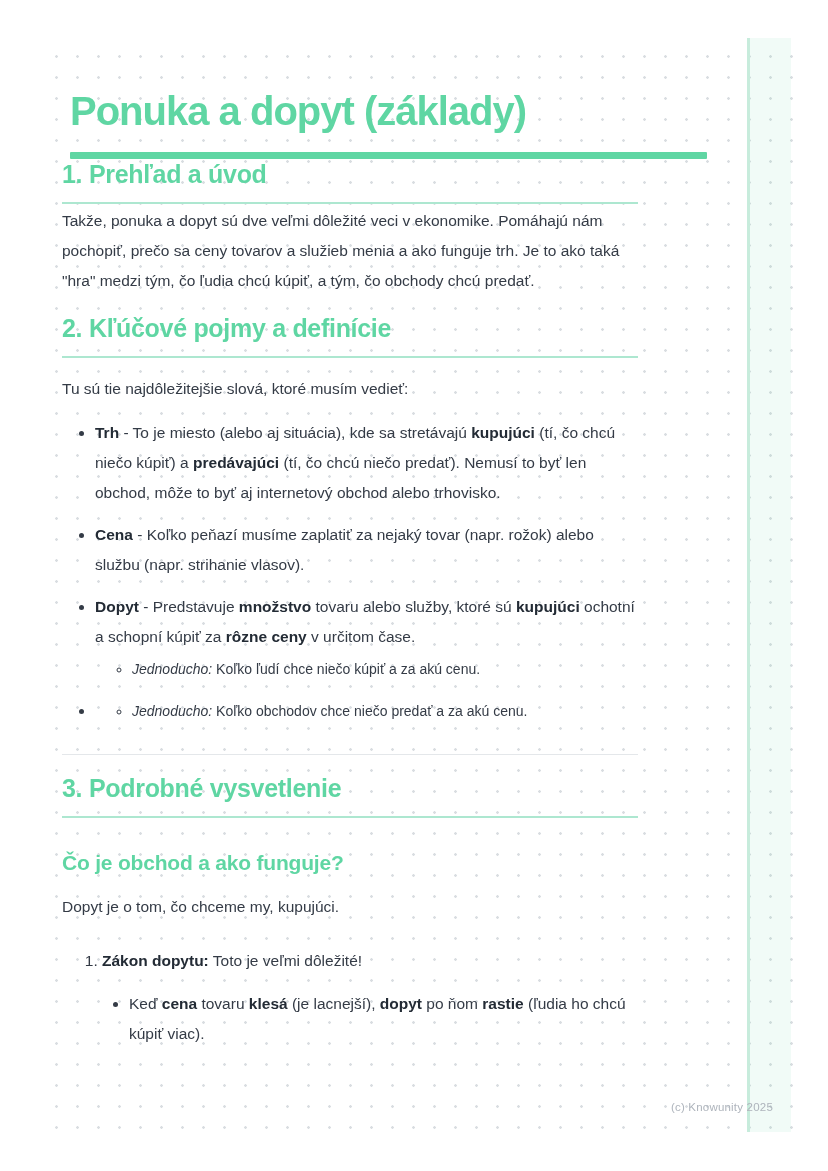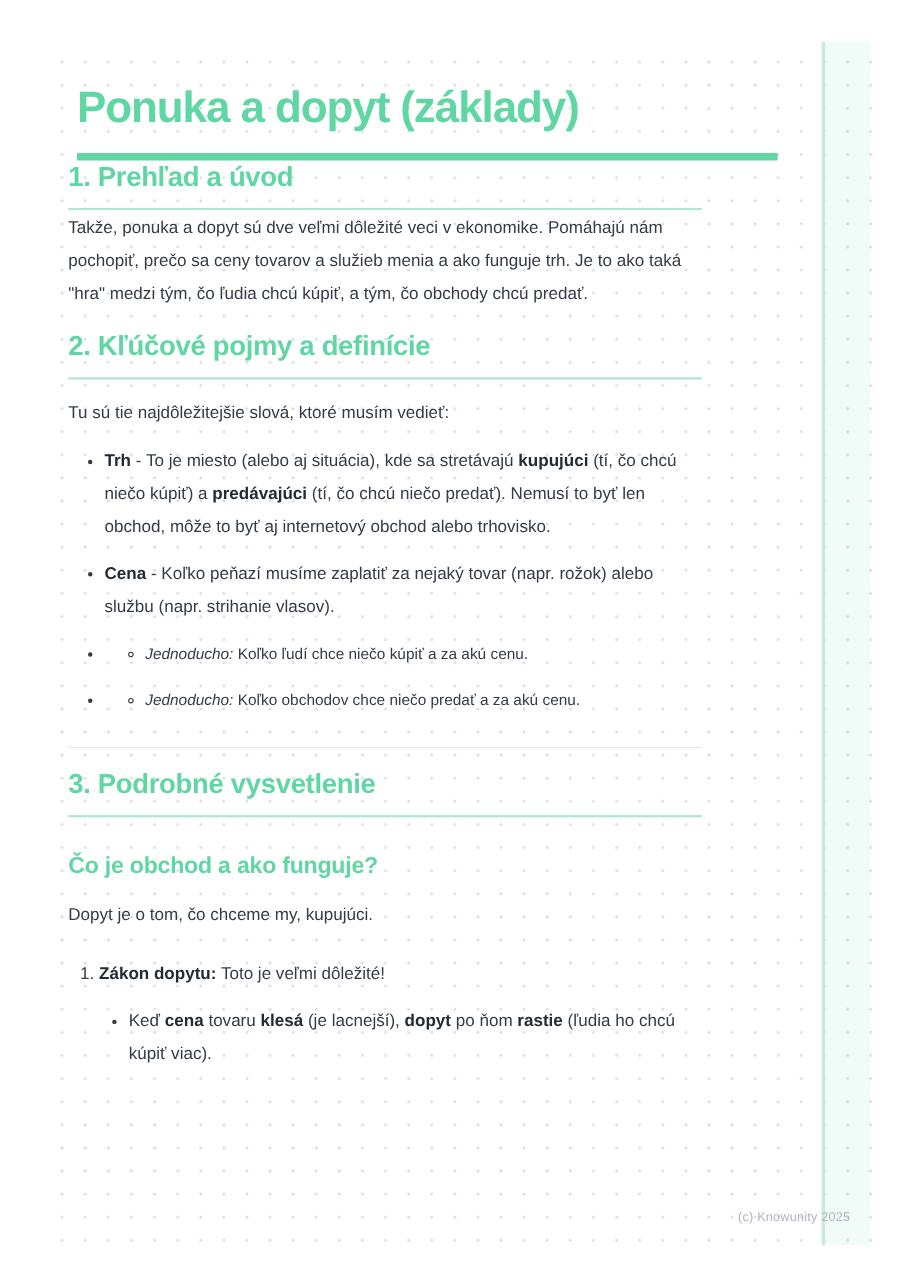--- a/index.html
+++ b/index.html
@@ -23,21 +23,21 @@
     background-image:radial-gradient(circle,var(--dot) 1.2px,transparent 1.5px);
     background-size:21px 21px;background-position:6px 8px;
     pointer-events:none;
   }
   .accent-strip{
     position:absolute;left:747px;top:38px;width:44px;height:1094px;
     background:var(--strip_fill);
     border-left:3px solid var(--strip_line);
   }
   .content{
-    position:absolute;left:62px;top:0;width:576px;color:var(--text);
+    position:absolute;left:62px;top:13px;width:576px;color:var(--text);
   }
   h1.page-title{
     margin:74px 0 0 8px;font-size:40px;line-height:48px;font-weight:800;
     letter-spacing:-1px;color:var(--accent);white-space:nowrap;
   }
   .title-rule{
     margin:17px 0 0 8px;width:637px;height:7px;background:var(--accent);border-radius:1px;
   }
   h2.section-heading{
     font-size:25px;line-height:30px;font-weight:700;letter-spacing:-0.3px;
@@ -63,21 +63,21 @@
   ul.sub-list{
     margin:2px 0 0;padding-left:37px;list-style-type:circle;
   }
   ul.sub-list > li{font-size:14px;line-height:30px;margin-bottom:0;}
   hr.section-divider{
     border:none;border-top:1px solid var(--divider);margin:28px 0 0;
   }
   ol.numbered-list{
     margin:24px 0 0;padding-left:28px;list-style-type:decimal;
   }
-  ol.numbered-list > li{font-size:15.5px;line-height:30px;}
+  ol.numbered-list > li{font-size:15.5px;line-height:30px;margin-left:12px;}
   ul.nested-bullet-list{
     margin:13px 0 0;padding-left:27px;list-style-type:disc;
   }
   ul.nested-bullet-list > li{font-size:15.5px;line-height:30px;}
   b{font-weight:700;color:#232b35;}
   i{font-style:italic;}
   .copyright{
     position:absolute;top:1101px;right:55px;font-size:11.5px;letter-spacing:0.2px;
     color:var(--muted);
   }
@@ -100,20 +100,21 @@
     <p class="body-text tight">Tu sú tie najdôležitejšie slová, ktoré musím vedieť:</p>
 
     <ul class="term-list">
       <li>
         <span><b>Trh</b><span> - To je miesto (alebo aj situácia), kde sa stretávajú </span><b>kupujúci</b><span> (tí, čo chcú niečo kúpiť) a </span><b>predávajúci</b><span> (tí, čo chcú niečo predať). Nemusí to byť len obchod, môže to byť aj internetový obchod alebo trhovisko.</span></span>
       </li>
       <li>
         <span><b>Cena</b><span> - Koľko peňazí musíme zaplatiť za nejaký tovar (napr. rožok) alebo službu (napr. strihanie vlasov).</span></span>
       </li>
       <li>
+        <span><b>Dopyt</b><span> - Predstavuje </span><b>množstvo</b><span> tovaru alebo služby, ktoré sú </span><b>kupujúci</b><span> ochotní a schopní kúpiť za </span><b>rôzne ceny</b><span> v určitom čase.</span></span>
         <ul class="sub-list">
           <li>
             <span><i>Jednoducho:</i><span> Koľko ľudí chce niečo kúpiť a za akú cenu.</span></span>
           </li>
         </ul>
       </li>
       <li>
         <ul class="sub-list">
           <li>
             <span><i>Jednoducho:</i><span> Koľko obchodov chce niečo predať a za akú cenu.</span></span>

